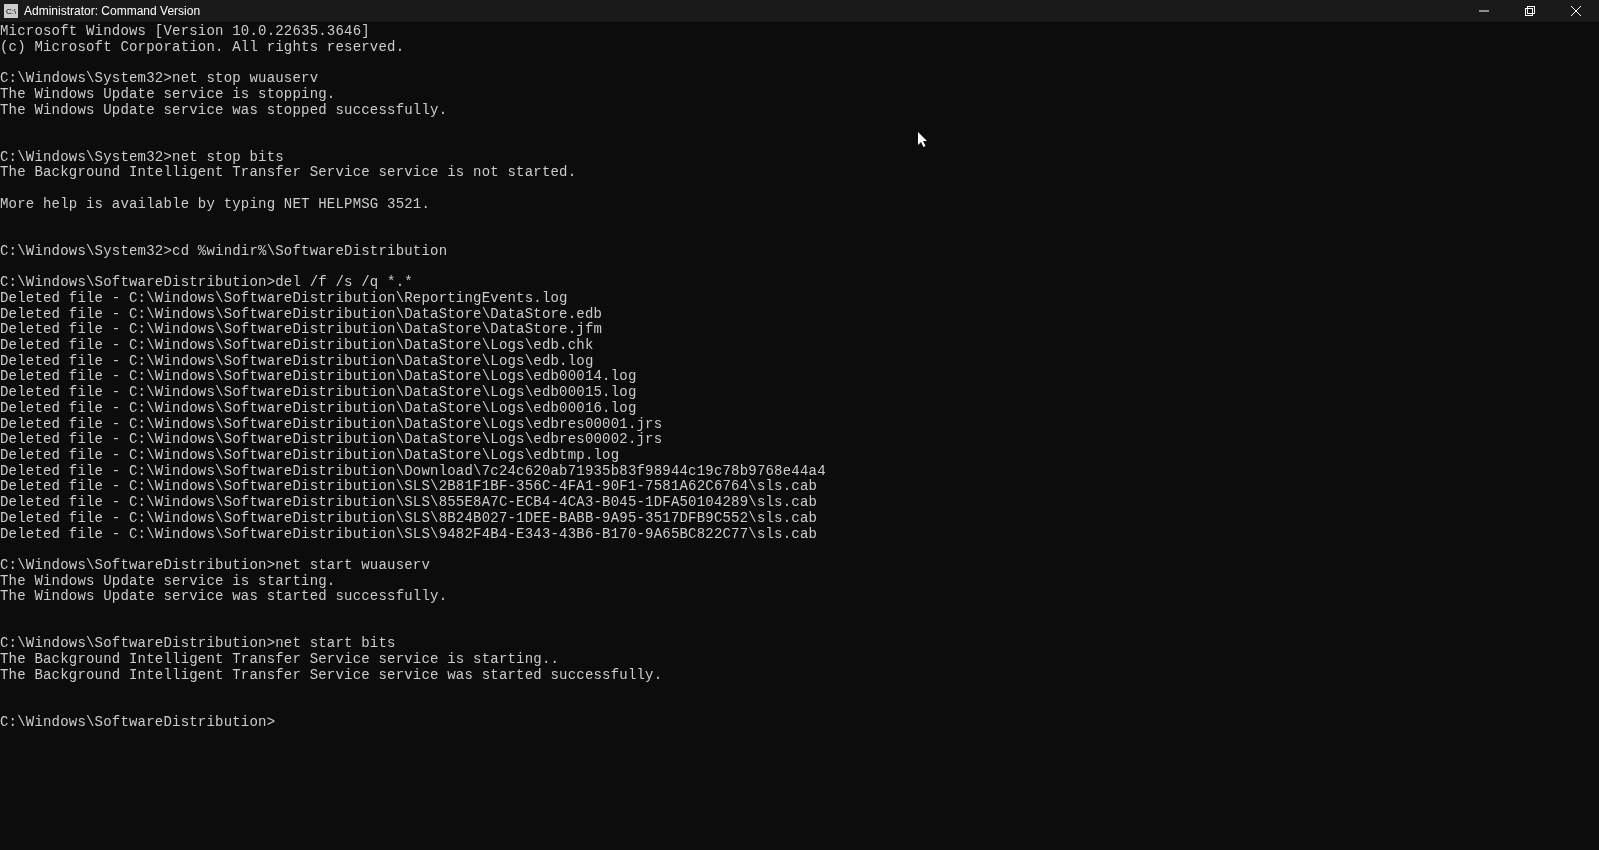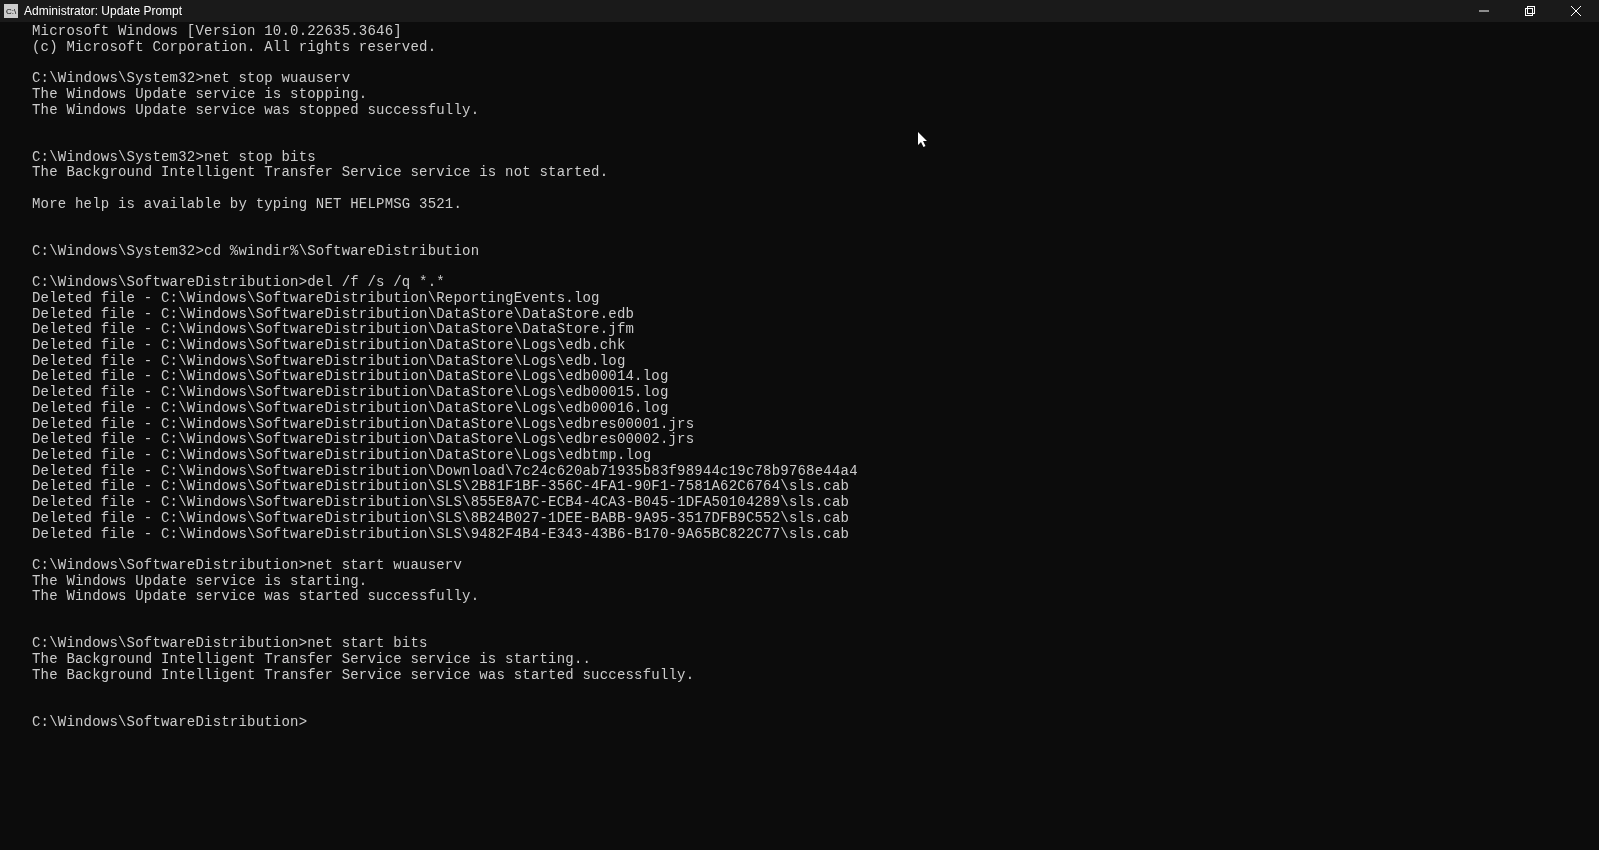--- a/index.html
+++ b/index.html
@@ -63,41 +63,40 @@
     .titlebar-btn svg {
       width: 10px;
       height: 10px;
     }
     .terminal-content {
       padding: 2px 0 0 0;
       white-space: pre;
       line-height: 15.7px;
       letter-spacing: 0.2px;
       cursor: text;
-      margin-left: 32px;
     }
     .cursor-pointer {
       position: absolute;
       left: 918px;
       top: 132px;
       color: #ffffff;
       pointer-events: none;
     }
     .cursor-pointer svg {
       width: 12px;
       height: 16px;
     }
   </style>
 </head>
 <body>
 
 <div class="titlebar">
   <div class="titlebar-left">
     <span class="app-icon">C:\</span>
-    <span class="title-text">Administrator: Update Prompt</span>
+    <span class="title-text">Administrator: Command Version</span>
   </div>
   <div class="titlebar-buttons">
     <div class="titlebar-btn">
       <svg viewBox="0 0 10 10">
           <line x1="0" y1="5" x2="10" y2="5" stroke="currentColor" stroke-width="1"></line>
         </svg>
     </div>
     <div class="titlebar-btn">
       <svg viewBox="0 0 10 10">
           <rect x="0.5" y="2.5" width="7" height="7" fill="none" stroke="currentColor" stroke-width="1"></rect>

